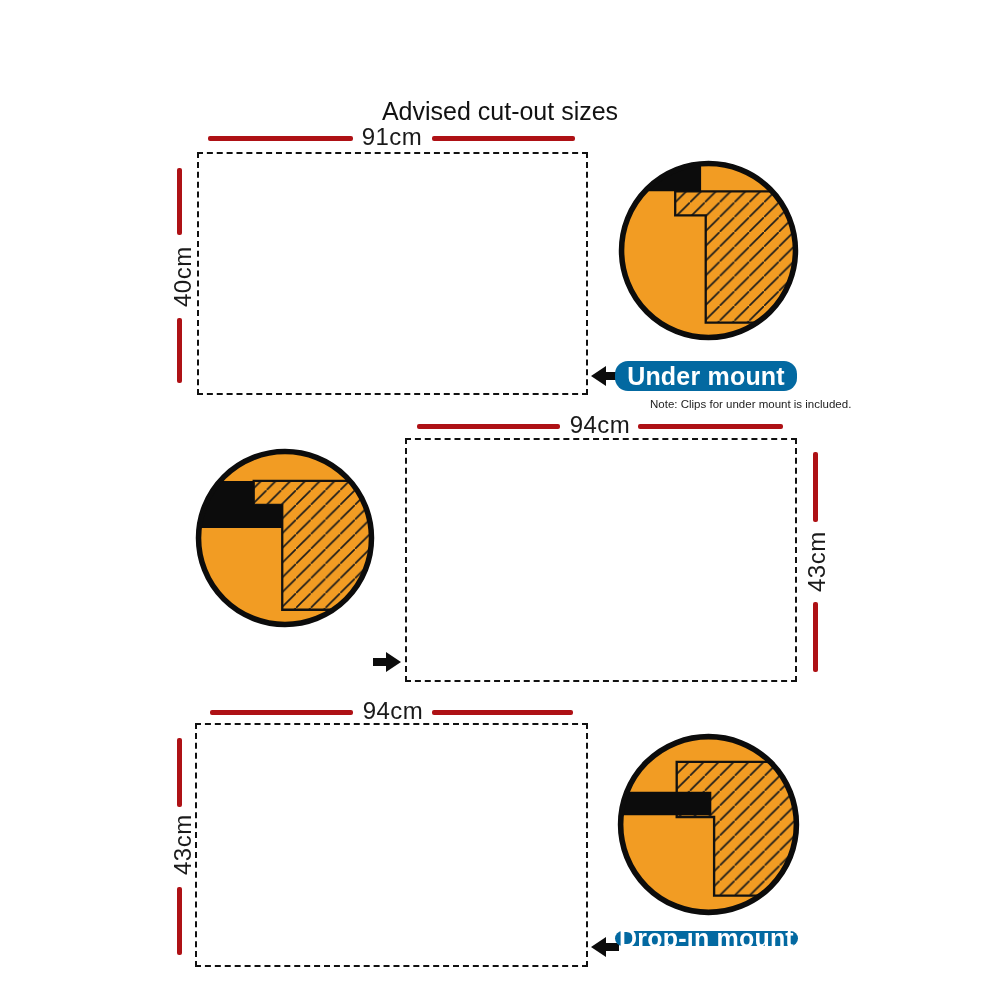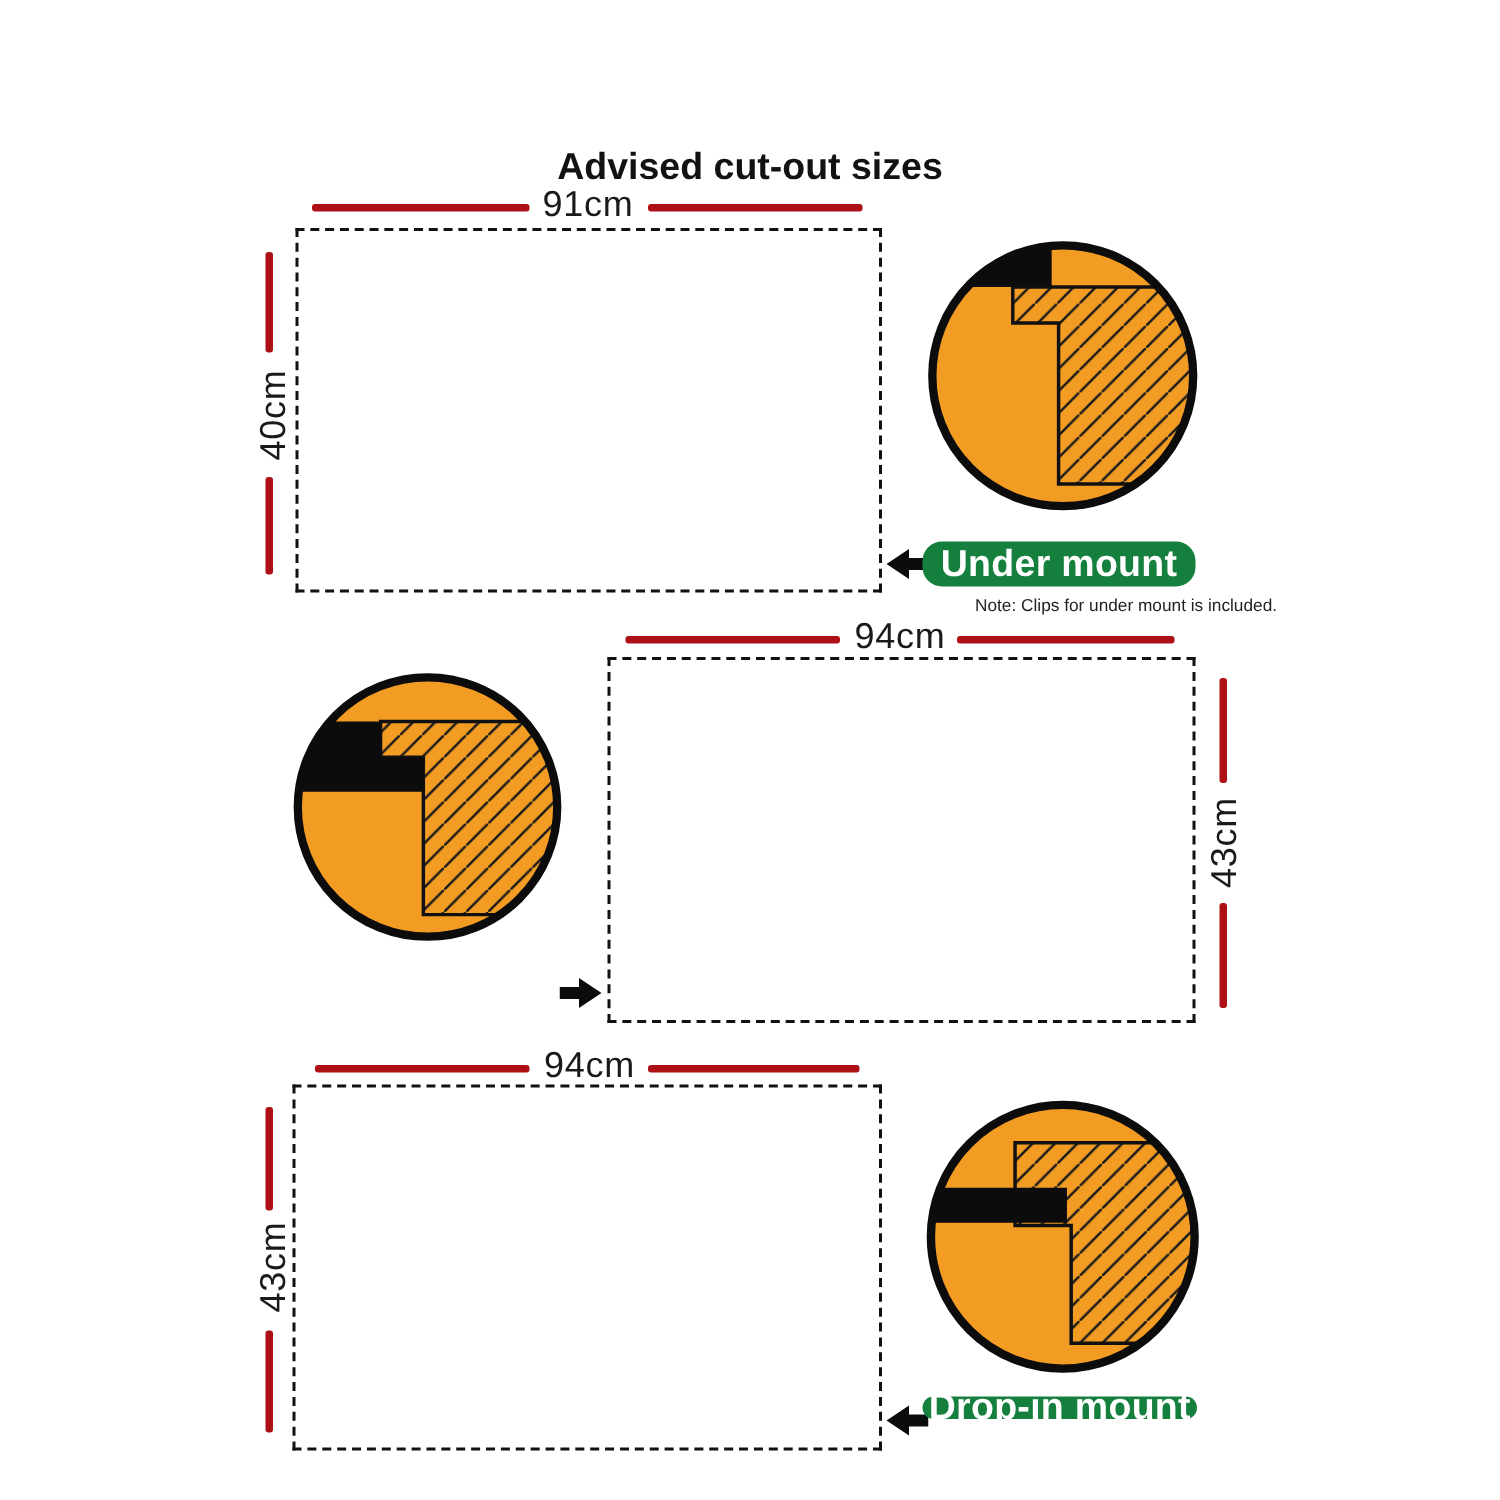--- a/index.html
+++ b/index.html
@@ -12,33 +12,33 @@
     position:relative;width:1000px;height:1000px;background:#ffffff;overflow:hidden;
     font-family:"Liberation Sans", sans-serif;color:var(--ink);
   }
   .abs{position:absolute;}
   .title{
     left:0;top:20px;width:1000px;text-align:center;
     font-size:57px;font-weight:900;letter-spacing:-1.5px;color:#121212;
   }
   .subtitle{
     left:0;top:97px;width:1000px;text-align:center;
-    font-size:25px;font-weight:700;color:#121212;
+    font-size:25px;font-weight:400;color:#121212;
   }
   .dim-line-h{height:5px;background:var(--red);border-radius:2px;}
   .dim-line-v{width:5px;background:var(--red);border-radius:2px;}
   .dim-label{
     font-size:24px;font-weight:400;color:#1a1a1a;text-align:center;letter-spacing:0.5px;
   }
   .rot{transform:rotate(-90deg);}
   .cutout{
     border:2.5px dashed #111;background:#fff;box-sizing:border-box;
   }
   .pill{
-    background:#15803d;border-radius:13px;color:#fff;text-align:center;
+    background:#0369a1;border-radius:13px;color:#fff;text-align:center;
     font-size:25px;font-weight:700;letter-spacing:0.2px;
     display:flex;align-items:center;justify-content:center;
   }
   .note{
     font-size:11.5px;color:#222;text-align:center;white-space:nowrap;padding-left:40px;
   }
   .footer{
     font-size:11.5px;color:#333;text-align:center;white-space:nowrap;
   }
   svg{display:block;}

